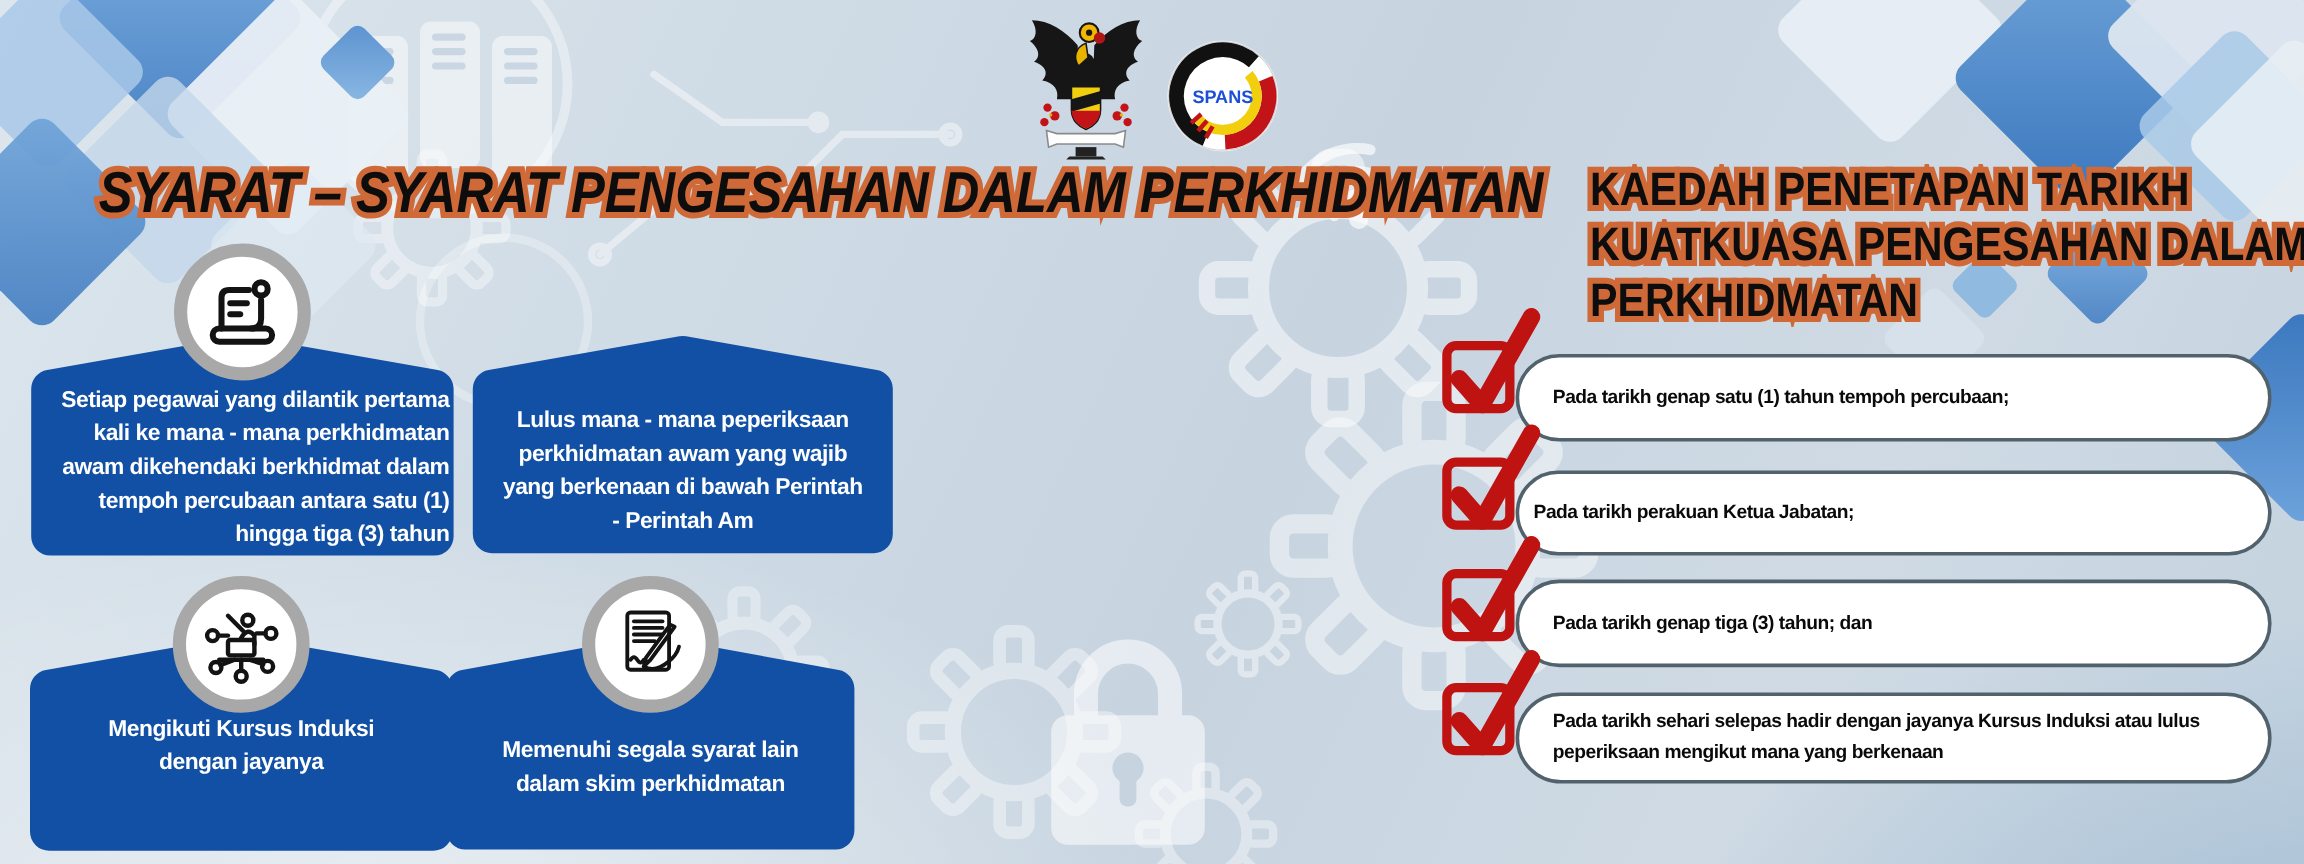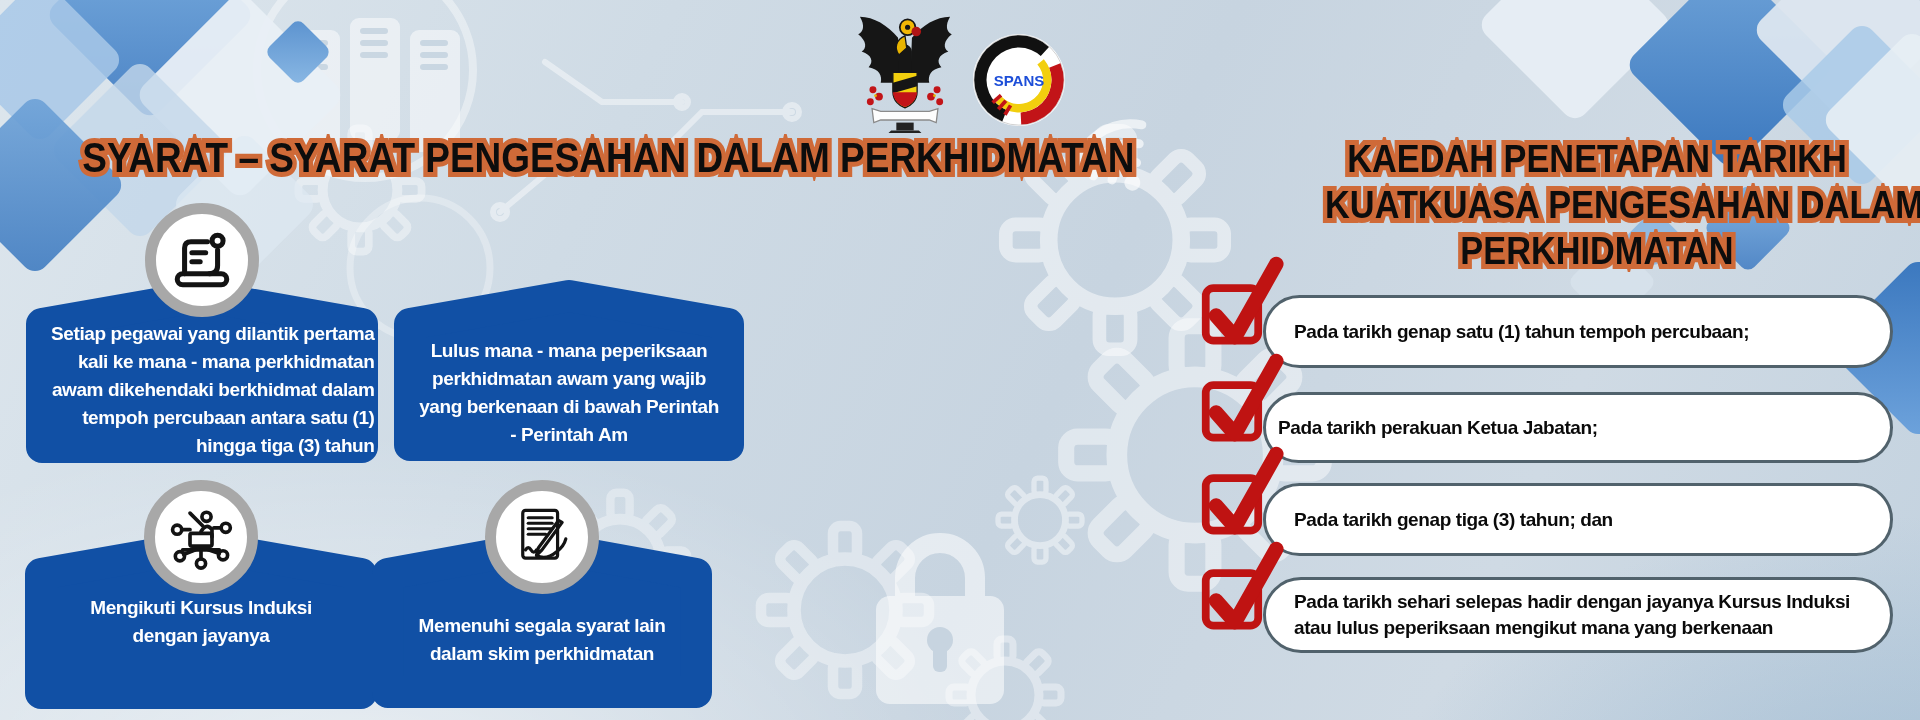--- a/index.html
+++ b/index.html
@@ -13,22 +13,22 @@
   }
   .layer{position:absolute;inset:0;}
   
   .diamond{position:absolute;transform:rotate(45deg);border-radius:14px;}
   
   .outlined{position:relative;color:#0d0d0d;font-weight:bold;transform:scaleX(.88);transform-origin:center;white-space:nowrap;}
   .outlined::before{
     content:attr(data-text);position:absolute;left:0;top:0;width:100%;z-index:-1;
     color:var(--title-orange);-webkit-text-stroke:10px var(--title-orange);
   }
-  .title-left{position:absolute;left:22px;top:134px;width:1005px;font-size:42px;letter-spacing:0;}
-  .title-right{position:absolute;left:1288px;top:136px;width:618px;text-align:center;}
+  .title-left{position:absolute;left:22px;top:134px;width:1005px;font-size:48px;letter-spacing:0;font-style:italic;}
+  .title-right{position:absolute;left:1288px;top:136px;width:618px;}
   .title-right .outlined{font-size:39px;line-height:46px;display:block;}
   
   .card{position:absolute;}
   .card svg.shape{position:absolute;left:0;top:0;width:100%;height:100%;overflow:visible;}
   .card .shapepoly{fill:var(--card-blue);stroke:var(--card-blue);stroke-width:32;stroke-linejoin:round;}
   .badge{
     position:absolute;left:50%;transform:translateX(-50%);
     width:114px;height:114px;border-radius:50%;background:#fff;
     border:11px solid var(--ring-gray);box-sizing:border-box;
     display:flex;align-items:center;justify-content:center;
@@ -38,21 +38,21 @@
     text-align:center;color:#fff;font-weight:bold;font-size:19px;
     line-height:28px;letter-spacing:-.4px;
   }
   
   .checkrow-box{position:absolute;width:86px;height:100px;}
   .pill{
     position:absolute;left:1263px;width:630px;box-sizing:border-box;
     background:#fff;border:3.5px solid var(--pill-border);border-radius:40px;
     display:flex;align-items:center;
     padding:0 14px 0 28px;
-    font-weight:bold;color:#0a0a0a;font-size:19px;letter-spacing:-.4px;line-height:26px;
+    font-weight:bold;color:#0a0a0a;font-size:16px;letter-spacing:-.4px;line-height:26px;
   }
   .icon-line{stroke:#131313;fill:none;stroke-linecap:round;stroke-linejoin:round;}
 </style>
 </head>
 <body>
 
 <div class="stage">
 
   <svg class="layer" width="1920" height="720" viewBox="0 0 1920 720">
     <defs>

